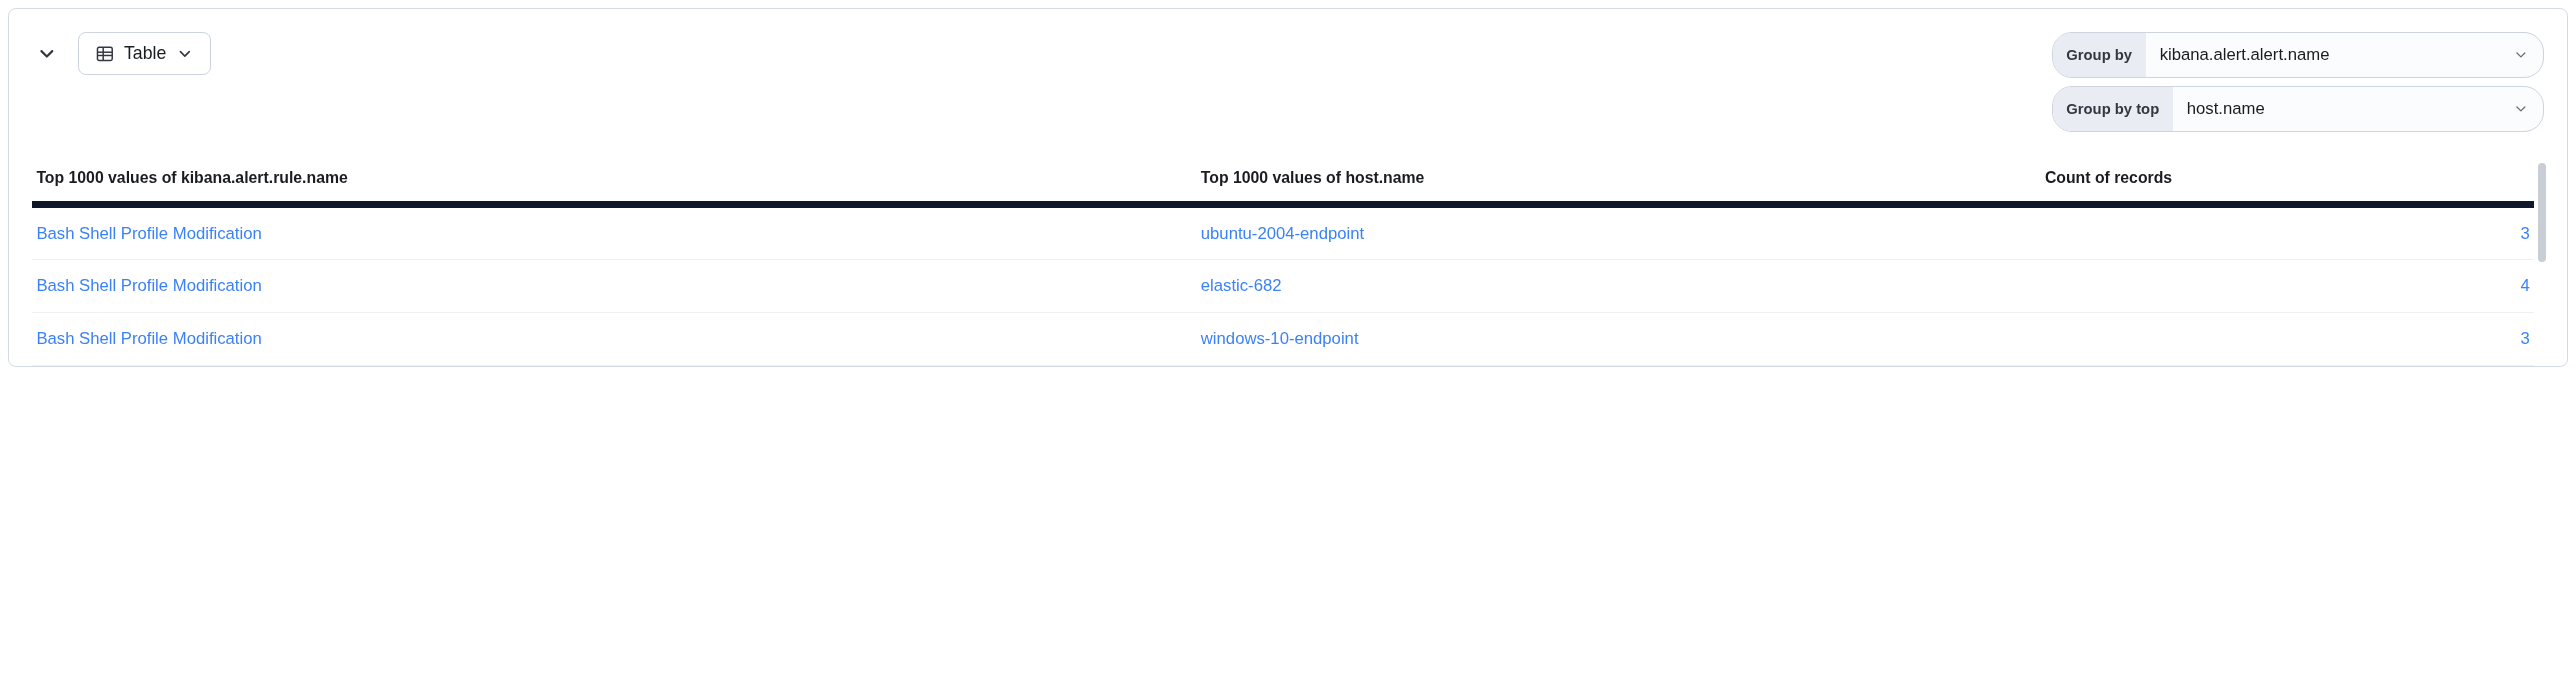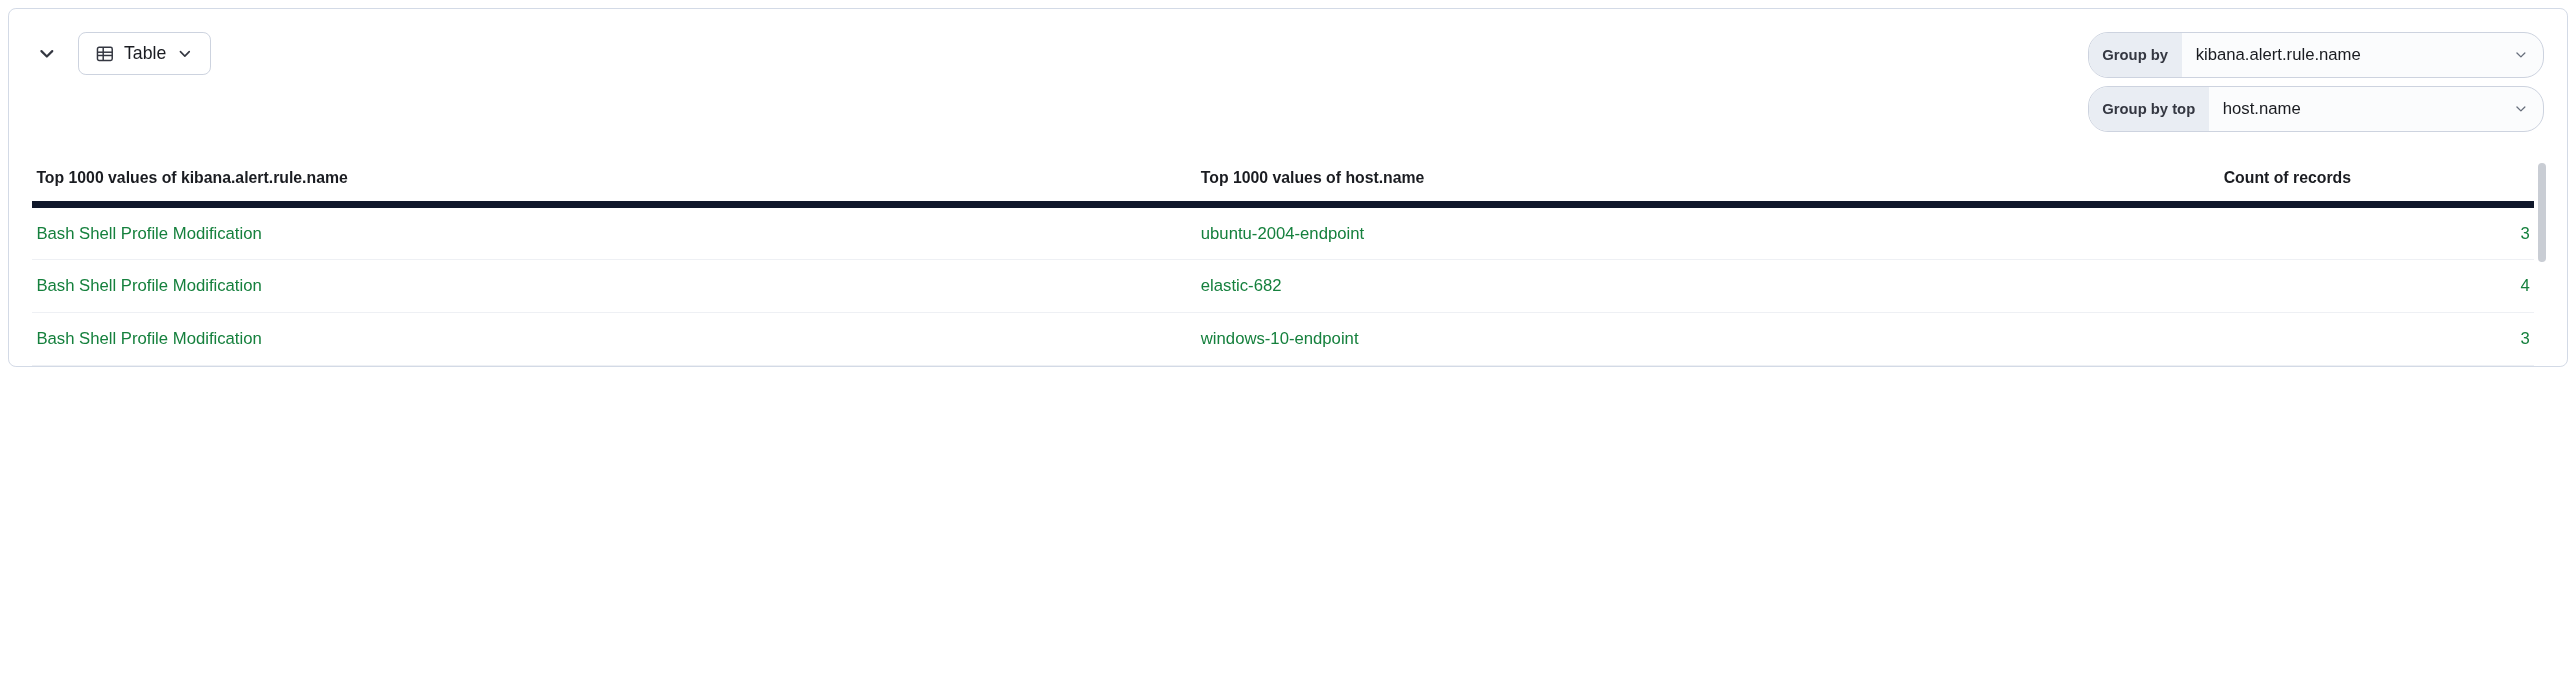--- a/index.html
+++ b/index.html
@@ -65,21 +65,20 @@
     gap: 7.9px;
     width: 492px;
   }
   .group-control {
     display: flex;
     align-items: stretch;
     border: 1px solid #cdd3df;
     border-radius: 20px;
     overflow: hidden;
     background: #fbfcfd;
-    margin-left: 36px;
   }
   .group-label {
     background: #e9edf3;
     color: #343741;
     font-size: 14.8px;
     font-weight: 600;
     padding: 11.8px 13.8px;
     display: flex;
     align-items: center;
     white-space: nowrap;
@@ -108,26 +107,26 @@
   }
   .data-table thead th {
     text-align: left;
     font-size: 15.8px;
     font-weight: 700;
     color: #1a1c21;
     padding: 13.8px 3.9px;
     border-bottom: 7px solid #0f172a;
   }
   .data-table thead th.num {
-    text-align: center;
+    text-align: left;
   }
   .data-table tbody td {
     padding: 15.8px 3.9px;
     font-size: 16.7px;
-    color: #15803d;
+    color: #3b82f6;
     border-bottom: 1px solid #eef0f4;
   }
   .data-table tbody td.num {
     text-align: right;
   }
   .scroll-track {
     position: absolute;
     right: -2px;
     top: 7.9px;
     bottom: 3.9px;
@@ -171,21 +170,21 @@
               <polyline points="6 9 12 15 18 9"></polyline>
             </svg>
         </span>
       </button>
     </div>
 
     <div class="toolbar-right">
       <div class="group-control">
         <div class="group-label">Group by</div>
         <div class="group-value">
-          <span>kibana.alert.rule.name</span>
+          <span>kibana.alert.alert.name</span>
           <span class="chev">
             <svg width="15.8" height="15.8" viewBox="0 0 24 24" fill="none" stroke="currentColor" stroke-width="2" stroke-linecap="round" stroke-linejoin="round">
                 <polyline points="6 9 12 15 18 9"></polyline>
               </svg>
           </span>
         </div>
       </div>
       <div class="group-control">
         <div class="group-label">Group by top</div>
         <div class="group-value">

